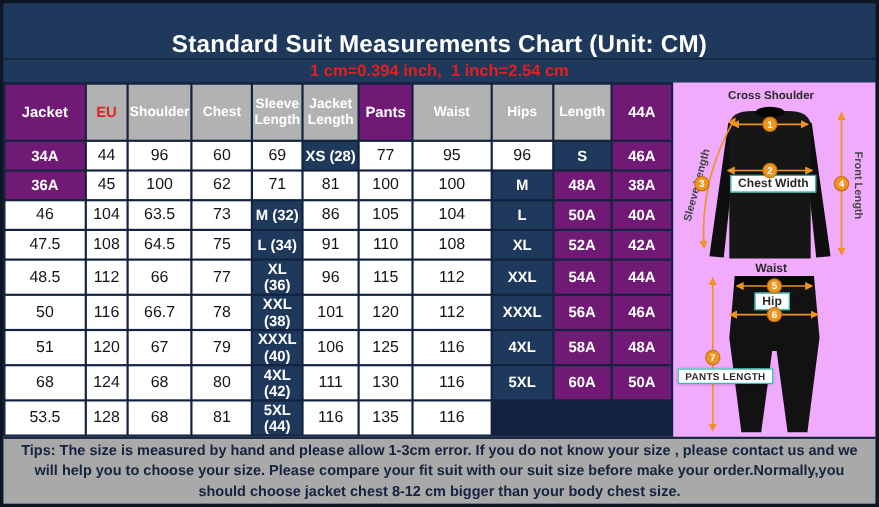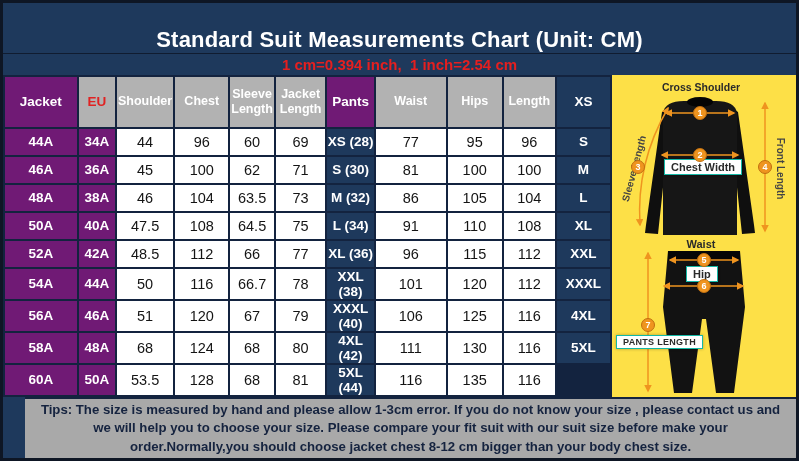--- a/index.html
+++ b/index.html
@@ -26,37 +26,37 @@
   .th, .td { display:flex; align-items:center; justify-content:center; text-align:center; }
   .th { font-weight:bold; font-size:12.5px; line-height:1.15; padding:1px; }
   .th-navy { background:#701a75; color:#ffffff; font-size:13.5px; }
   .th-red  { background:#b2b2b2; color:#e02222; font-size:13.5px; }
   .th-gray { background:#b2b2b2; color:#ffffff; }
   .td { font-size:14.5px; }
   .td-navy { background:#1e395c; color:#ffffff; font-weight:bold; font-size:13.5px; }
   .td-gray { background:#701a75; color:#ffffff; font-weight:bold; font-size:13.5px; }
   .td-white { background:#ffffff; color:#141414; }
   .diagram {
-    width:184px; position:relative; background:#fde047; flex:none;
+    width:184px; position:relative; background:#f0abfc; flex:none;
   }
   .diagram svg { position:absolute; left:0; top:0; z-index:1; }
   .dlabel { position:absolute; z-index:2; font-weight:bold; color:#2a2a2a; font-size:10.5px; }
   .dlabel-box {
     background:#ffffff; border:1px solid #14b8a6; box-shadow:0 0 3px rgba(0,0,0,.3);
     padding:1px 6px; white-space:nowrap;
   }
   .marker {
     position:absolute; z-index:3; width:14px; height:14px; border-radius:50%;
     background:#ef941f; border:1px solid #c06f10; color:#ffffff;
     font-size:9px; font-weight:bold; display:flex; align-items:center; justify-content:center;
   }
   .tips-bar {
     flex:1; background:#a9a9a9; color:#15233f; font-weight:bold; font-size:13.2px;
     display:flex; align-items:center; justify-content:center; text-align:center;
-    padding:2px 8px; line-height:1.4; border-top:2px solid #13233f;margin-left:22px;
+    padding:2px 8px; line-height:1.4; border-top:2px solid #13233f;
   }
 </style>
 </head>
 <body>
 
 <div class="chart-container">
 
   <div class="title-bar">
     <h1>Standard Suit Measurements Chart (Unit: CM)</h1>
   </div>
@@ -68,39 +68,37 @@
         <div class="th th-navy">Jacket</div>
         <div class="th th-red">EU</div>
         <div class="th th-gray">Shoulder</div>
         <div class="th th-gray">Chest</div>
         <div class="th th-gray">Sleeve Length</div>
         <div class="th th-gray">Jacket Length</div>
         <div class="th th-navy">Pants</div>
         <div class="th th-gray">Waist</div>
         <div class="th th-gray">Hips</div>
         <div class="th th-gray">Length</div>
-        <div class="td td-navy">XS</div>
         <div class="td td-gray">44A</div>
         <div class="td td-gray">34A</div>
         <div class="td td-white">44</div>
         <div class="td td-white">96</div>
         <div class="td td-white">60</div>
         <div class="td td-white">69</div>
         <div class="td td-navy">XS (28)</div>
         <div class="td td-white">77</div>
         <div class="td td-white">95</div>
         <div class="td td-white">96</div>
         <div class="td td-navy">S</div>
         <div class="td td-gray">46A</div>
         <div class="td td-gray">36A</div>
         <div class="td td-white">45</div>
         <div class="td td-white">100</div>
         <div class="td td-white">62</div>
         <div class="td td-white">71</div>
-        <div class="td td-navy">S (30)</div>
         <div class="td td-white">81</div>
         <div class="td td-white">100</div>
         <div class="td td-white">100</div>
         <div class="td td-navy">M</div>
         <div class="td td-gray">48A</div>
         <div class="td td-gray">38A</div>
         <div class="td td-white">46</div>
         <div class="td td-white">104</div>
         <div class="td td-white">63.5</div>
         <div class="td td-white">73</div>

